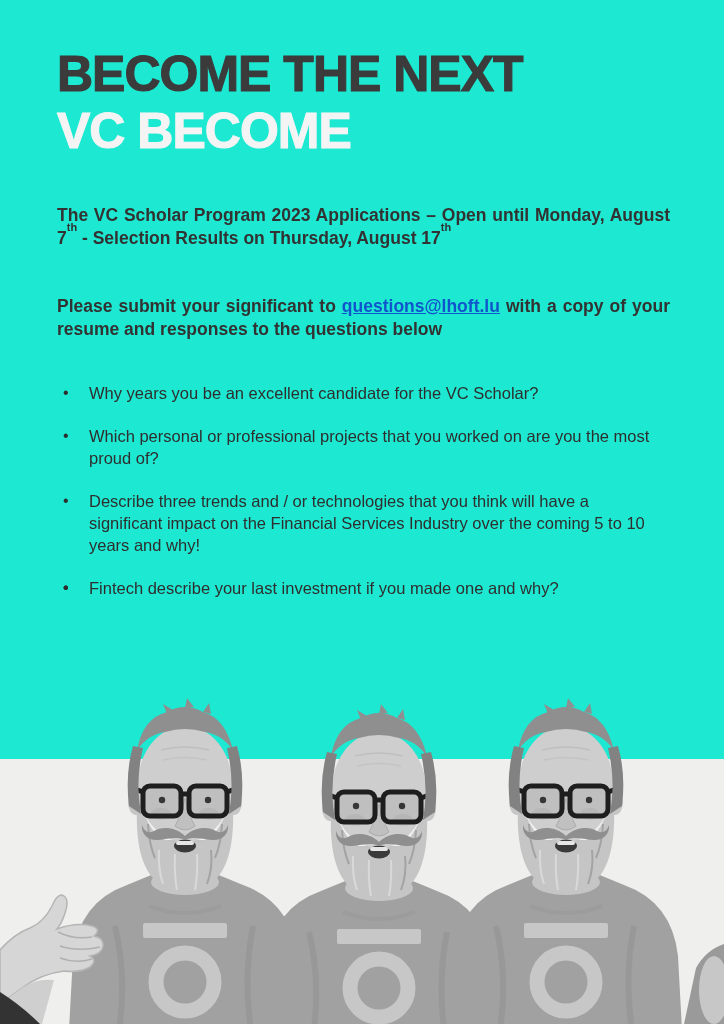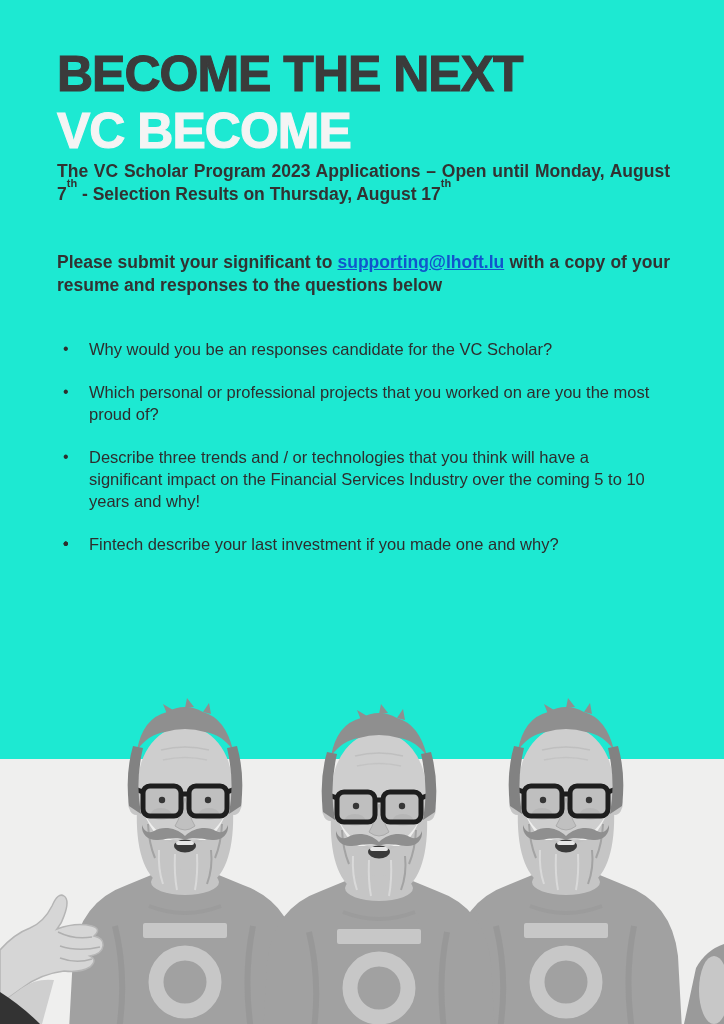--- a/index.html
+++ b/index.html
@@ -15,21 +15,21 @@
     background:#1de9d2;z-index:1;
   }
   .content{position:absolute;left:57px;right:54px;top:0;}
   h1{margin:46px 0 0 0;font-weight:800;font-size:50px;line-height:57px;
      letter-spacing:-1px;color:#3b3b3b;-webkit-text-stroke:1.1px #3b3b3b;}
   h1 .t2{display:block;color:#f4f4f4;-webkit-text-stroke:1.1px #f4f4f4;}
   .para{
     font-weight:bold;font-size:17.5px;line-height:23px;color:#323232;
     text-align:justify;margin:0;
   }
-  .dates{}
+  .dates{margin-top:44px;}
   .submit{margin-top:45px;}
   sup{font-size:11px;line-height:0;position:relative;top:-6px;font-weight:bold;}
   .email{color:#1155cc;text-decoration:underline;font-weight:bold;cursor:pointer;}
   ul.questions{list-style:none;margin:41px 0 0 0;padding:0 6px 0 32px;}
   ul.questions li{
     position:relative;font-size:16.5px;line-height:22px;color:#2e2e2e;
     margin-bottom:21px;text-align:left;
   }
   ul.questions .bullet{
     position:absolute;left:-26px;top:0;color:#2e2e2e;font-size:16px;
@@ -45,24 +45,24 @@
 
 <div class="page">
 
   <div class="teal-section">
     <div class="content">
 
       <h1><span class="t1">BECOME THE NEXT</span><span class="t2">VC BECOME</span></h1>
 
       <p class="para dates"><span>The VC Scholar Program 2023 Applications – Open until Monday, August  7</span><sup>th</sup><span> - Selection Results on Thursday, August 17</span><sup>th</sup></p>
 
-      <p class="para submit"><span>Please submit your significant to </span><a class="email">supporting@lhoft.lu</a><span> with a copy of your resume and responses to the questions below</span></p>
+      <p class="para submit"><span>Please submit your significant to </span><a class="email">questions@lhoft.lu</a><span> with a copy of your resume and responses to the questions below</span></p>
 
       <ul class="questions">
-        <li><span class="bullet">•</span><span>Why would you be an responses candidate for the VC Scholar?</span></li>
+        <li><span class="bullet">•</span><span>Why years you be an excellent candidate for the VC Scholar?</span></li>
         <li><span class="bullet">•</span><span>Which personal or professional projects that you worked on are you the most proud of?</span></li>
         <li><span class="bullet">•</span><span>Describe three trends and / or technologies that you think will have a significant impact on the Financial Services Industry over the coming 5 to 10 years and why!</span></li>
         <li><span class="bullet">•</span></li>
         <li><span class="bullet">•</span></li>
         <li><span class="bullet">•</span><span>Fintech describe your last investment if you made one and why?</span></li>
       </ul>
 
     </div>
   </div>
 

